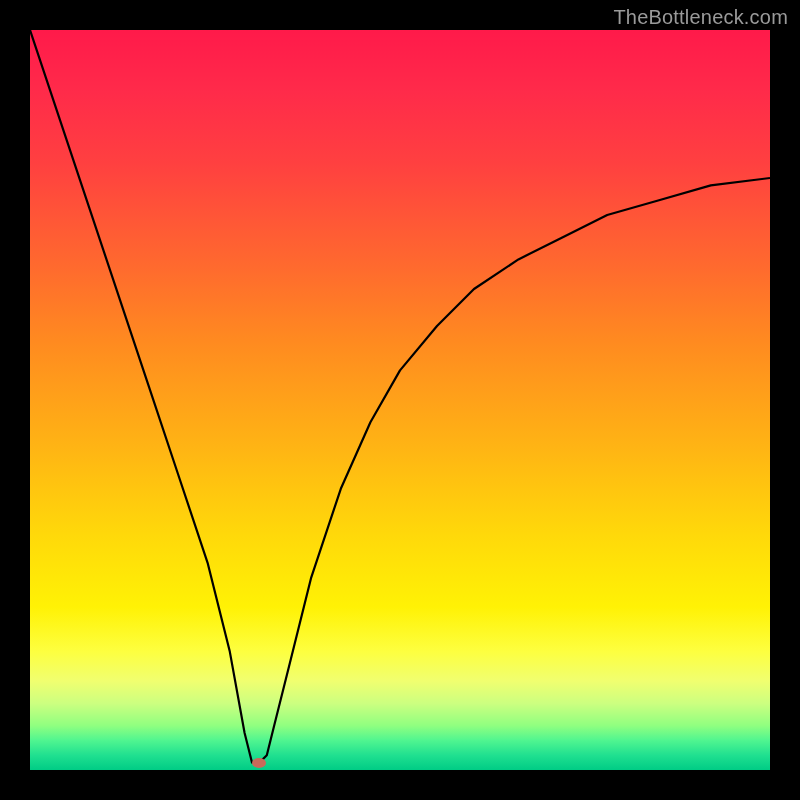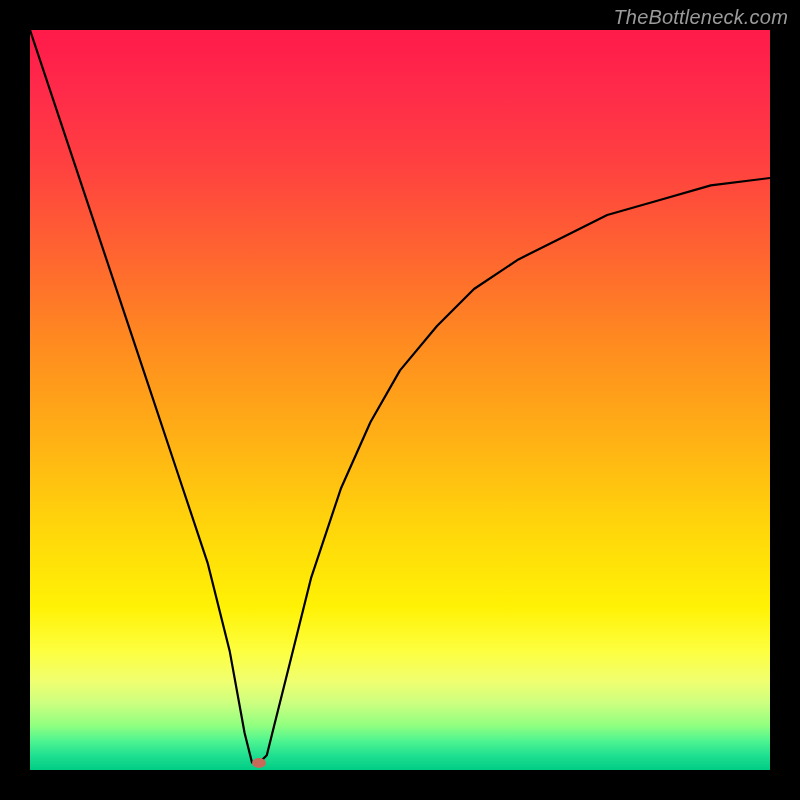--- a/index.html
+++ b/index.html
@@ -11,21 +11,20 @@
     overflow: hidden;
     font-family: Arial, Helvetica, sans-serif;
   }
   .frame {
     position: absolute;
     left: 0;
     top: 0;
     width: 800px;
     height: 800px;
     background: #000;
-    font-style: italic;
   }
   .plot-area {
     position: absolute;
     left: 30px;
     top: 30px;
     width: 740px;
     height: 740px;
     overflow: hidden;
   }
   .gradient {

